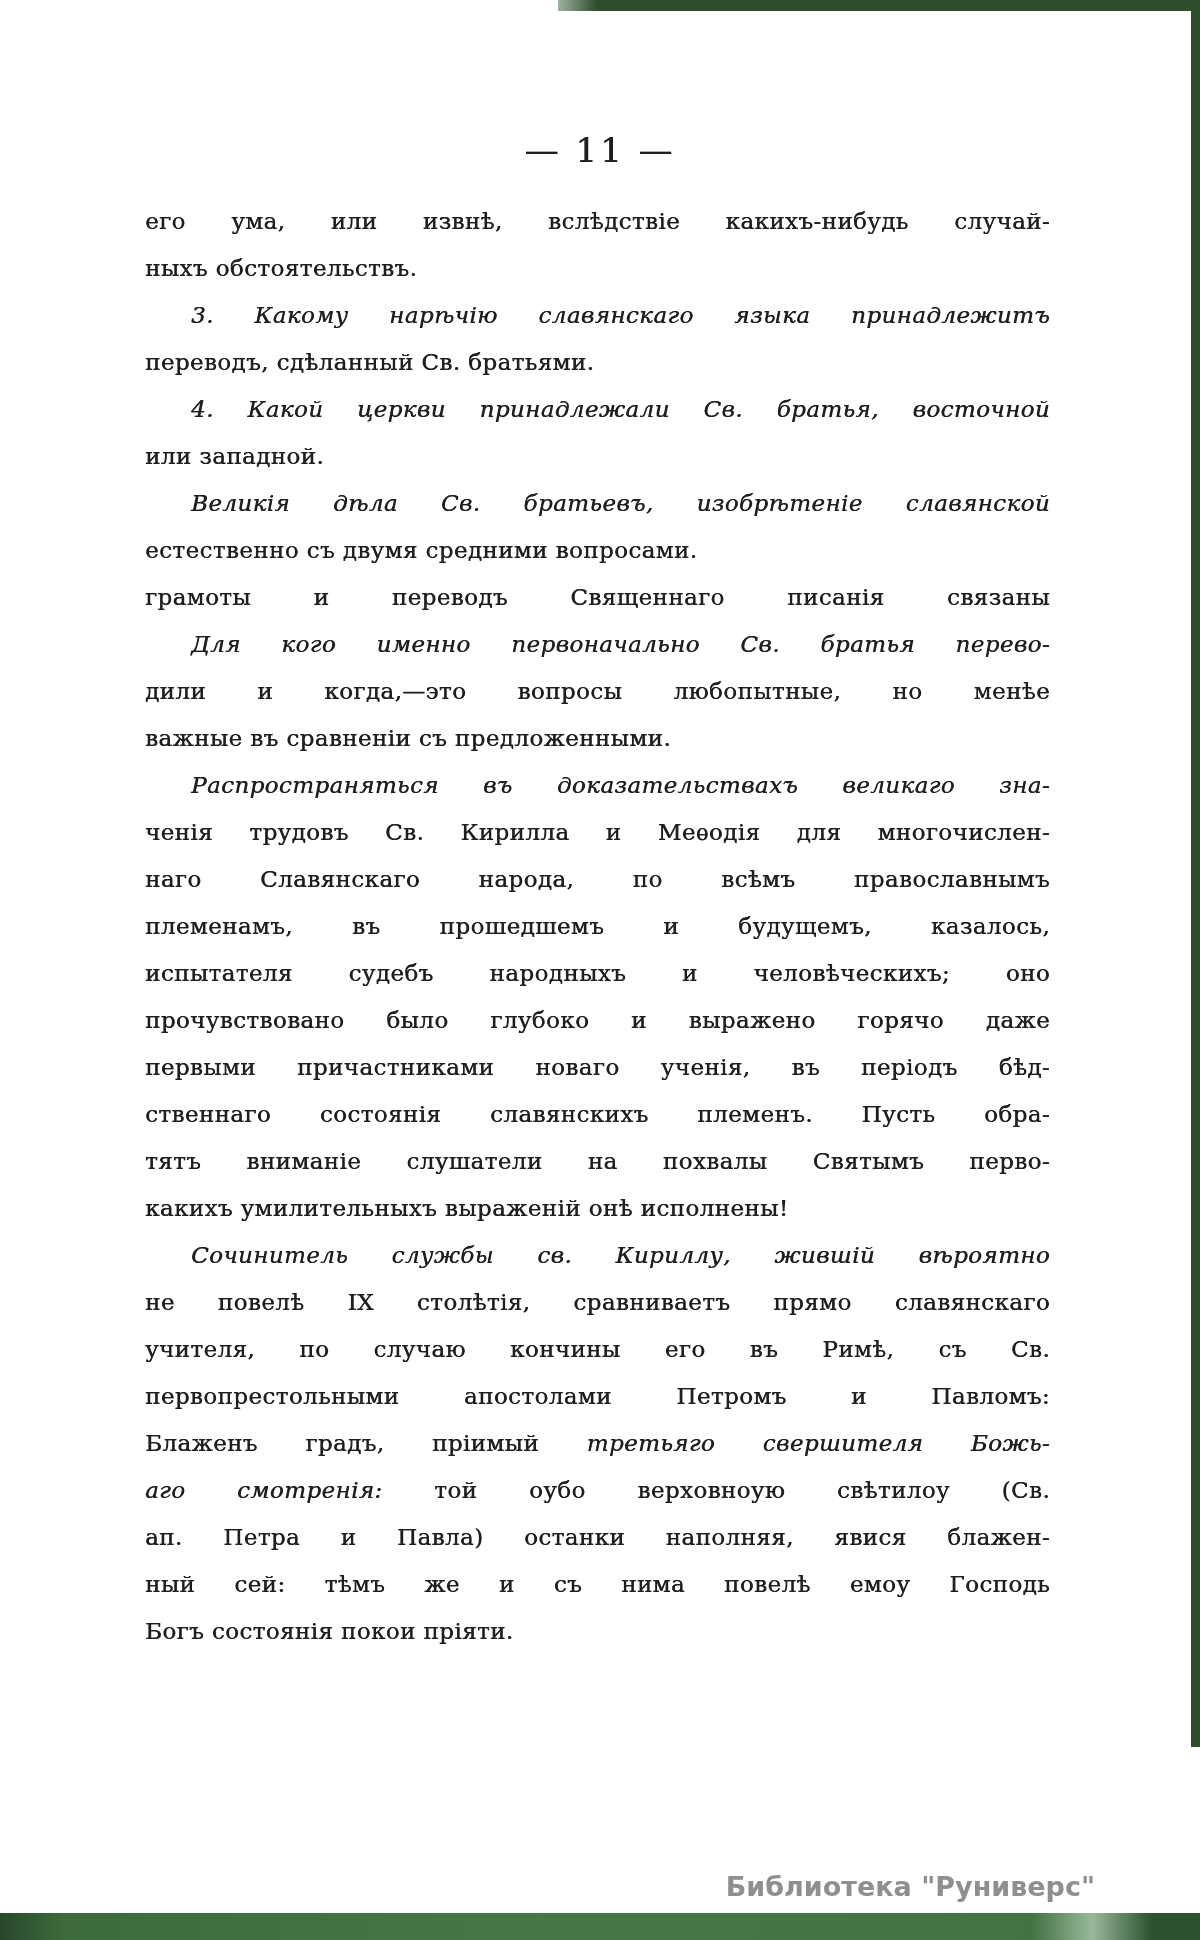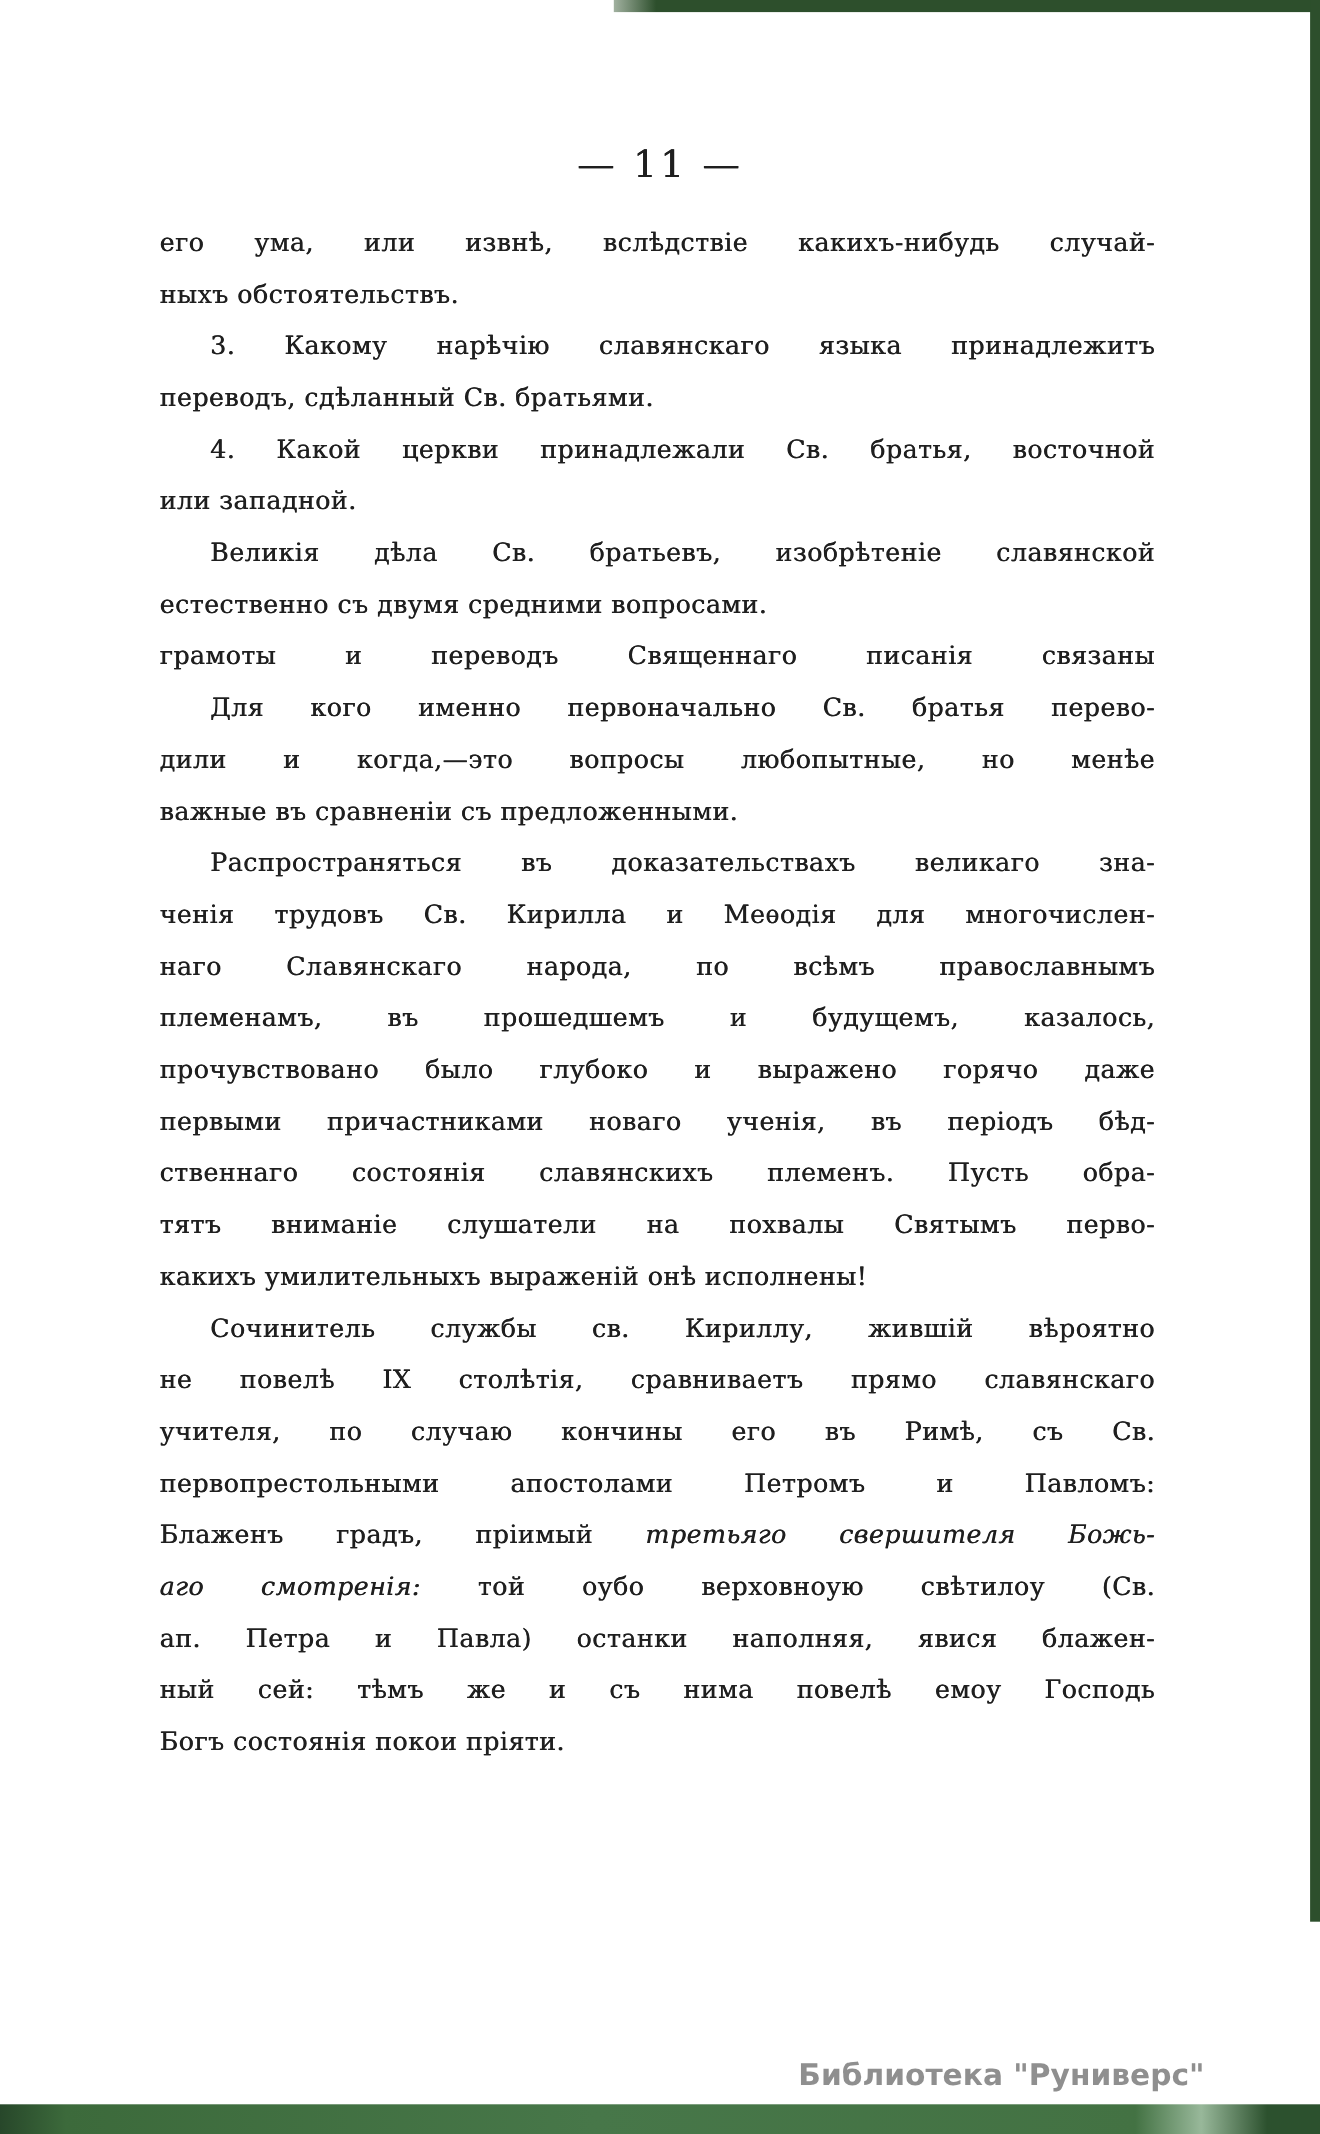--- a/index.html
+++ b/index.html
@@ -62,20 +62,21 @@
     line-height: 47px;
     white-space: normal;
     text-align: justify;
     text-align-last: justify;
   }
   .line.end {
     text-align-last: left;
   }
   .line.indent {
     text-indent: 46px;
+    font-style: italic;
   }
   .it {
     font-style: italic;
   }
   .watermark {
     position: absolute;
     top: 1871px;
     right: 105px;
     font-family: "DejaVu Sans", sans-serif;
     font-size: 27px;
@@ -103,20 +104,21 @@
       <div class="line indent"><span>Великія дѣла Св. братьевъ, изобрѣтеніе славянской</span></div>
       <div class="line end"><span>естественно съ двумя средними вопросами.</span></div>
       <div class="line"><span>грамоты и переводъ Священнаго писанія связаны</span></div>
       <div class="line indent"><span>Для кого именно первоначально Св. братья перево-</span></div>
       <div class="line"><span>дили и когда,—это вопросы любопытные, но менѣе</span></div>
       <div class="line end"><span>важные въ сравненіи съ предложенными.</span></div>
       <div class="line indent"><span>Распространяться въ доказательствахъ великаго зна-</span></div>
       <div class="line"><span>ченія трудовъ Св. Кирилла и Меѳодія для многочислен-</span></div>
       <div class="line"><span>наго Славянскаго народа, по всѣмъ православнымъ</span></div>
       <div class="line"><span>племенамъ, въ прошедшемъ и будущемъ, казалось,</span></div>
+      <div class="line"><span>испытателя судебъ народныхъ и человѣческихъ; оно</span></div>
       <div class="line"><span>прочувствовано было глубоко и выражено горячо даже</span></div>
       <div class="line"><span>первыми причастниками новаго ученія, въ періодъ бѣд-</span></div>
       <div class="line"><span>ственнаго состоянія славянскихъ племенъ. Пусть обра-</span></div>
       <div class="line"><span>тятъ вниманіе слушатели на похвалы Святымъ перво-</span></div>
       <div class="line end"><span>какихъ умилительныхъ выраженій онѣ исполнены!</span></div>
       <div class="line indent"><span>Сочинитель службы св. Кириллу, жившій вѣроятно</span></div>
       <div class="line"><span>не повелѣ IX столѣтія, сравниваетъ прямо славянскаго</span></div>
       <div class="line"><span>учителя, по случаю кончины его въ Римѣ, съ Св.</span></div>
       <div class="line"><span>первопрестольными апостолами Петромъ и Павломъ:</span></div>
       <div class="line"><span>Блаженъ градъ, пріимый </span><span class="it">третьяго свершителя Божь-</span></div>

